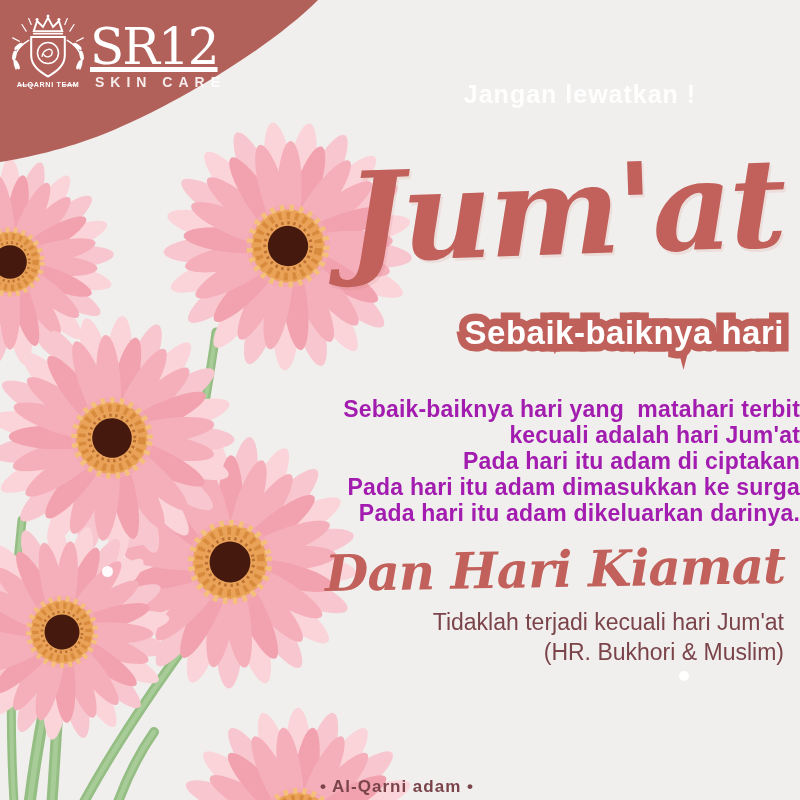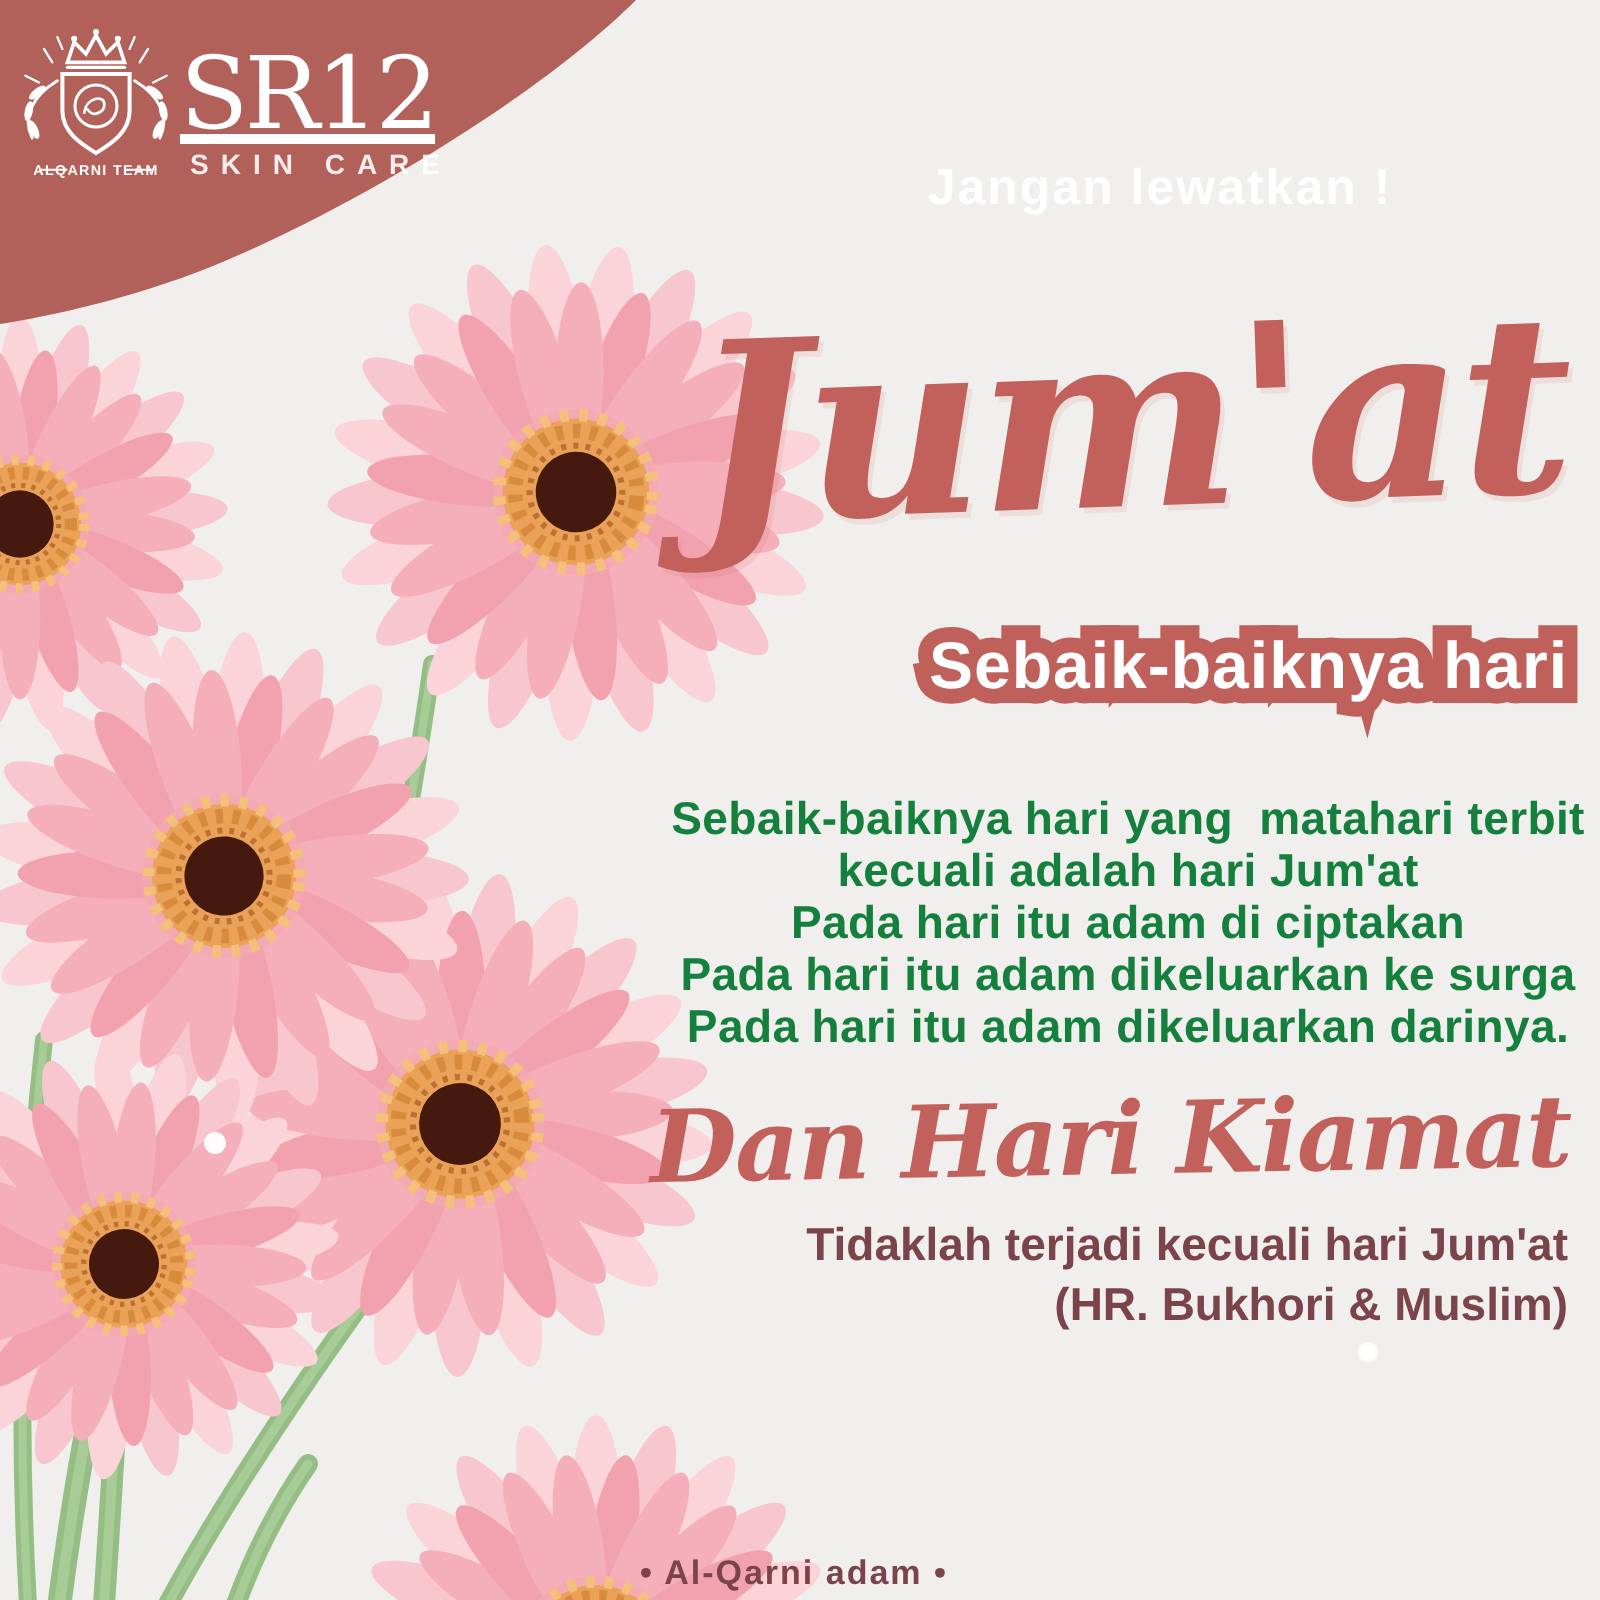--- a/index.html
+++ b/index.html
@@ -40,35 +40,35 @@
   .badge{position:absolute;top:314px;right:16px;z-index:2;height:46px;}
   .badge span{
     position:absolute;right:0;top:0;white-space:pre;
     font-size:33px;font-weight:bold;letter-spacing:0.5px;
   }
   .badge .stroke{color:#c0605a;-webkit-text-stroke:15px #c0605a;}
   .badge .fill{color:#ffffff;}
   
   .quote{
     position:absolute;left:328px;top:396px;width:472px;z-index:2;
-    text-align:center;font-size:23px;font-weight:bold;line-height:26px;
-    color:#15803d;letter-spacing:0.2px;
+    text-align:right;font-size:23px;font-weight:bold;line-height:26px;
+    color:#a21caf;letter-spacing:0.2px;
   }
   .quote div{white-space:pre-wrap;}
   
   .subtitle{
     position:absolute;right:15px;top:540px;z-index:2;margin:0;
     font-family:"DejaVu Serif",serif;font-style:italic;font-weight:bold;
     font-size:50px;letter-spacing:-1px;color:#c2605b;white-space:nowrap;
     transform:rotate(-1deg);
   }
   
   .hadith{
     position:absolute;right:16px;top:607px;z-index:2;
-    text-align:right;font-size:23px;font-weight:bold;line-height:30px;
+    text-align:right;font-size:23px;font-weight:normal;line-height:30px;
     color:#7a444a;
   }
   
   .footer{
     position:absolute;left:147px;top:777px;width:500px;z-index:2;
     text-align:center;font-size:17px;font-weight:bold;letter-spacing:1px;
     color:#7a444a;
   }
   
   .dot{position:absolute;border-radius:50%;background:rgba(255,255,255,0.95);z-index:2;}
@@ -438,21 +438,21 @@
 
   <div class="badge">
     <span class="stroke">Sebaik-baiknya hari</span>
     <span class="fill">Sebaik-baiknya hari</span>
   </div>
 
   <div class="quote">
     <div>Sebaik-baiknya hari yang  matahari terbit</div>
     <div>kecuali adalah hari Jum'at</div>
     <div>Pada hari itu adam di ciptakan</div>
-    <div>Pada hari itu adam dikeluarkan ke surga</div>
+    <div>Pada hari itu adam dimasukkan ke surga</div>
     <div>Pada hari itu adam dikeluarkan darinya.</div>
   </div>
 
   <h2 class="subtitle">Dan Hari Kiamat</h2>
 
   <div class="hadith">
     <div>Tidaklah terjadi kecuali hari Jum'at</div>
     <div>(HR. Bukhori &amp; Muslim)</div>
   </div>
 

